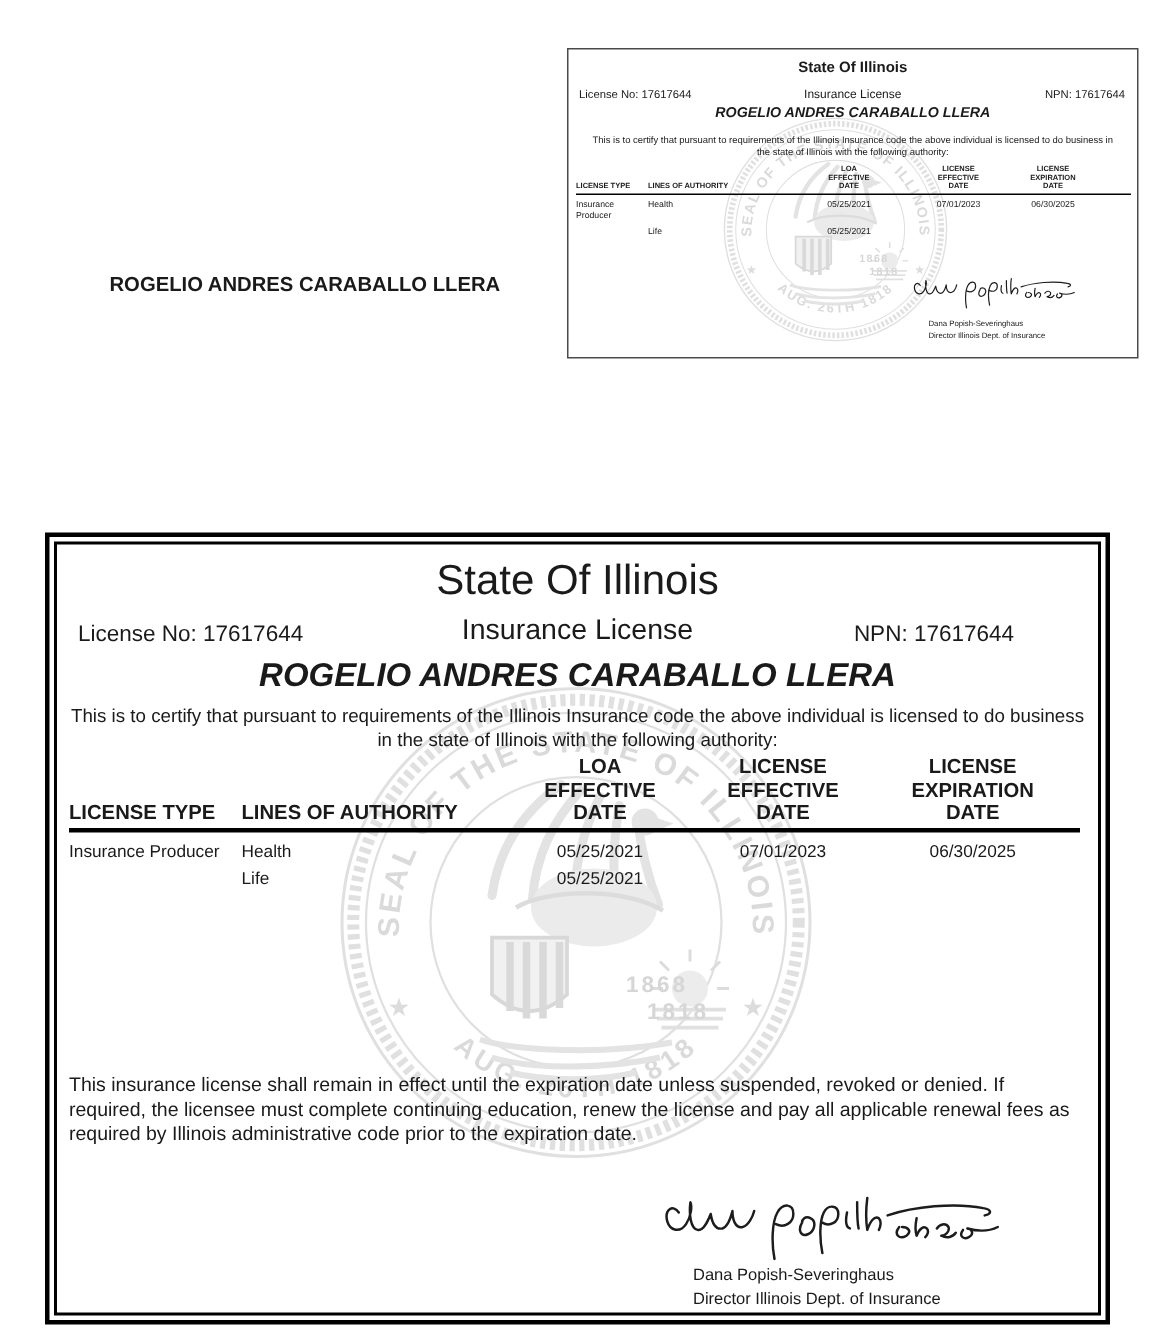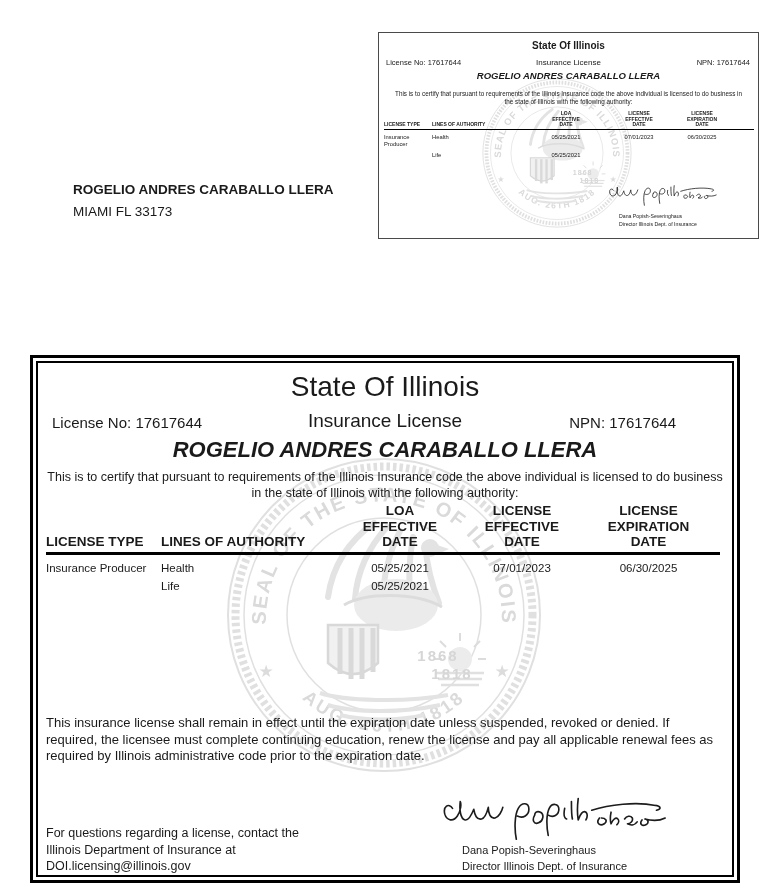--- a/index.html
+++ b/index.html
@@ -128,21 +128,20 @@
          M158 22 C176 16 204 13 224 17 C230 18 230 21 225 22
          M166 30 C162 35 166 39 171 36 C175 33 172 30 168 30
          M178 24 C177 29 177 33 178 36 C180 31 183 29 185 31 C187 33 185 36 184 37
          M192 31 C194 28 198 27 200 30 C201 33 198 36 195 36 C199 38 203 37 205 34
          M210 32 C207 36 210 39 214 37 C218 35 216 31 213 31 C220 33 228 33 234 30"></path>
   </defs>
 </svg>
 
 <div class="address">
   <div class="addr-name">ROGELIO ANDRES CARABALLO LLERA</div>
-  <div>MIAMI FL 33173</div>
 </div>
 
 <div class="card-small">
   <svg class="seal-sm" viewBox="0 0 320 320">
       <use href="#seal-def"></use>
     </svg>
   <div class="sm-title">State Of Illinois</div>
   <div class="sm-licno">License No: 17617644</div>
   <div class="sm-doctype">Insurance License</div>
   <div class="sm-npn">NPN: 17617644</div>
@@ -237,25 +236,20 @@
         <div class="c1"></div>
         <div class="c2">Life</div>
         <div class="c3">05/25/2021</div>
         <div class="c4"></div>
         <div class="c5"></div>
       </div>
     </div>
 
     <div class="lg-disclaimer">This insurance license shall remain in effect until the expiration date unless suspended, revoked or denied. If required, the licensee must complete continuing education, renew the license and pay all applicable renewal fees as required by Illinois administrative code prior to the expiration date.</div>
 
-    <div class="lg-contact">
-      <div>For questions regarding a license, contact the</div>
-      <div>Illinois Department of Insurance at</div>
-      <div>DOI.licensing@illinois.gov</div>
-    </div>
 
     <svg class="sig-lg" viewBox="0 0 240 60">
         <use href="#sig-path"></use>
       </svg>
     <div class="lg-signer-name">Dana Popish-Severinghaus</div>
     <div class="lg-signer-title">Director Illinois Dept. of Insurance</div>
   </div>
 </div>
 
 </body></html>

